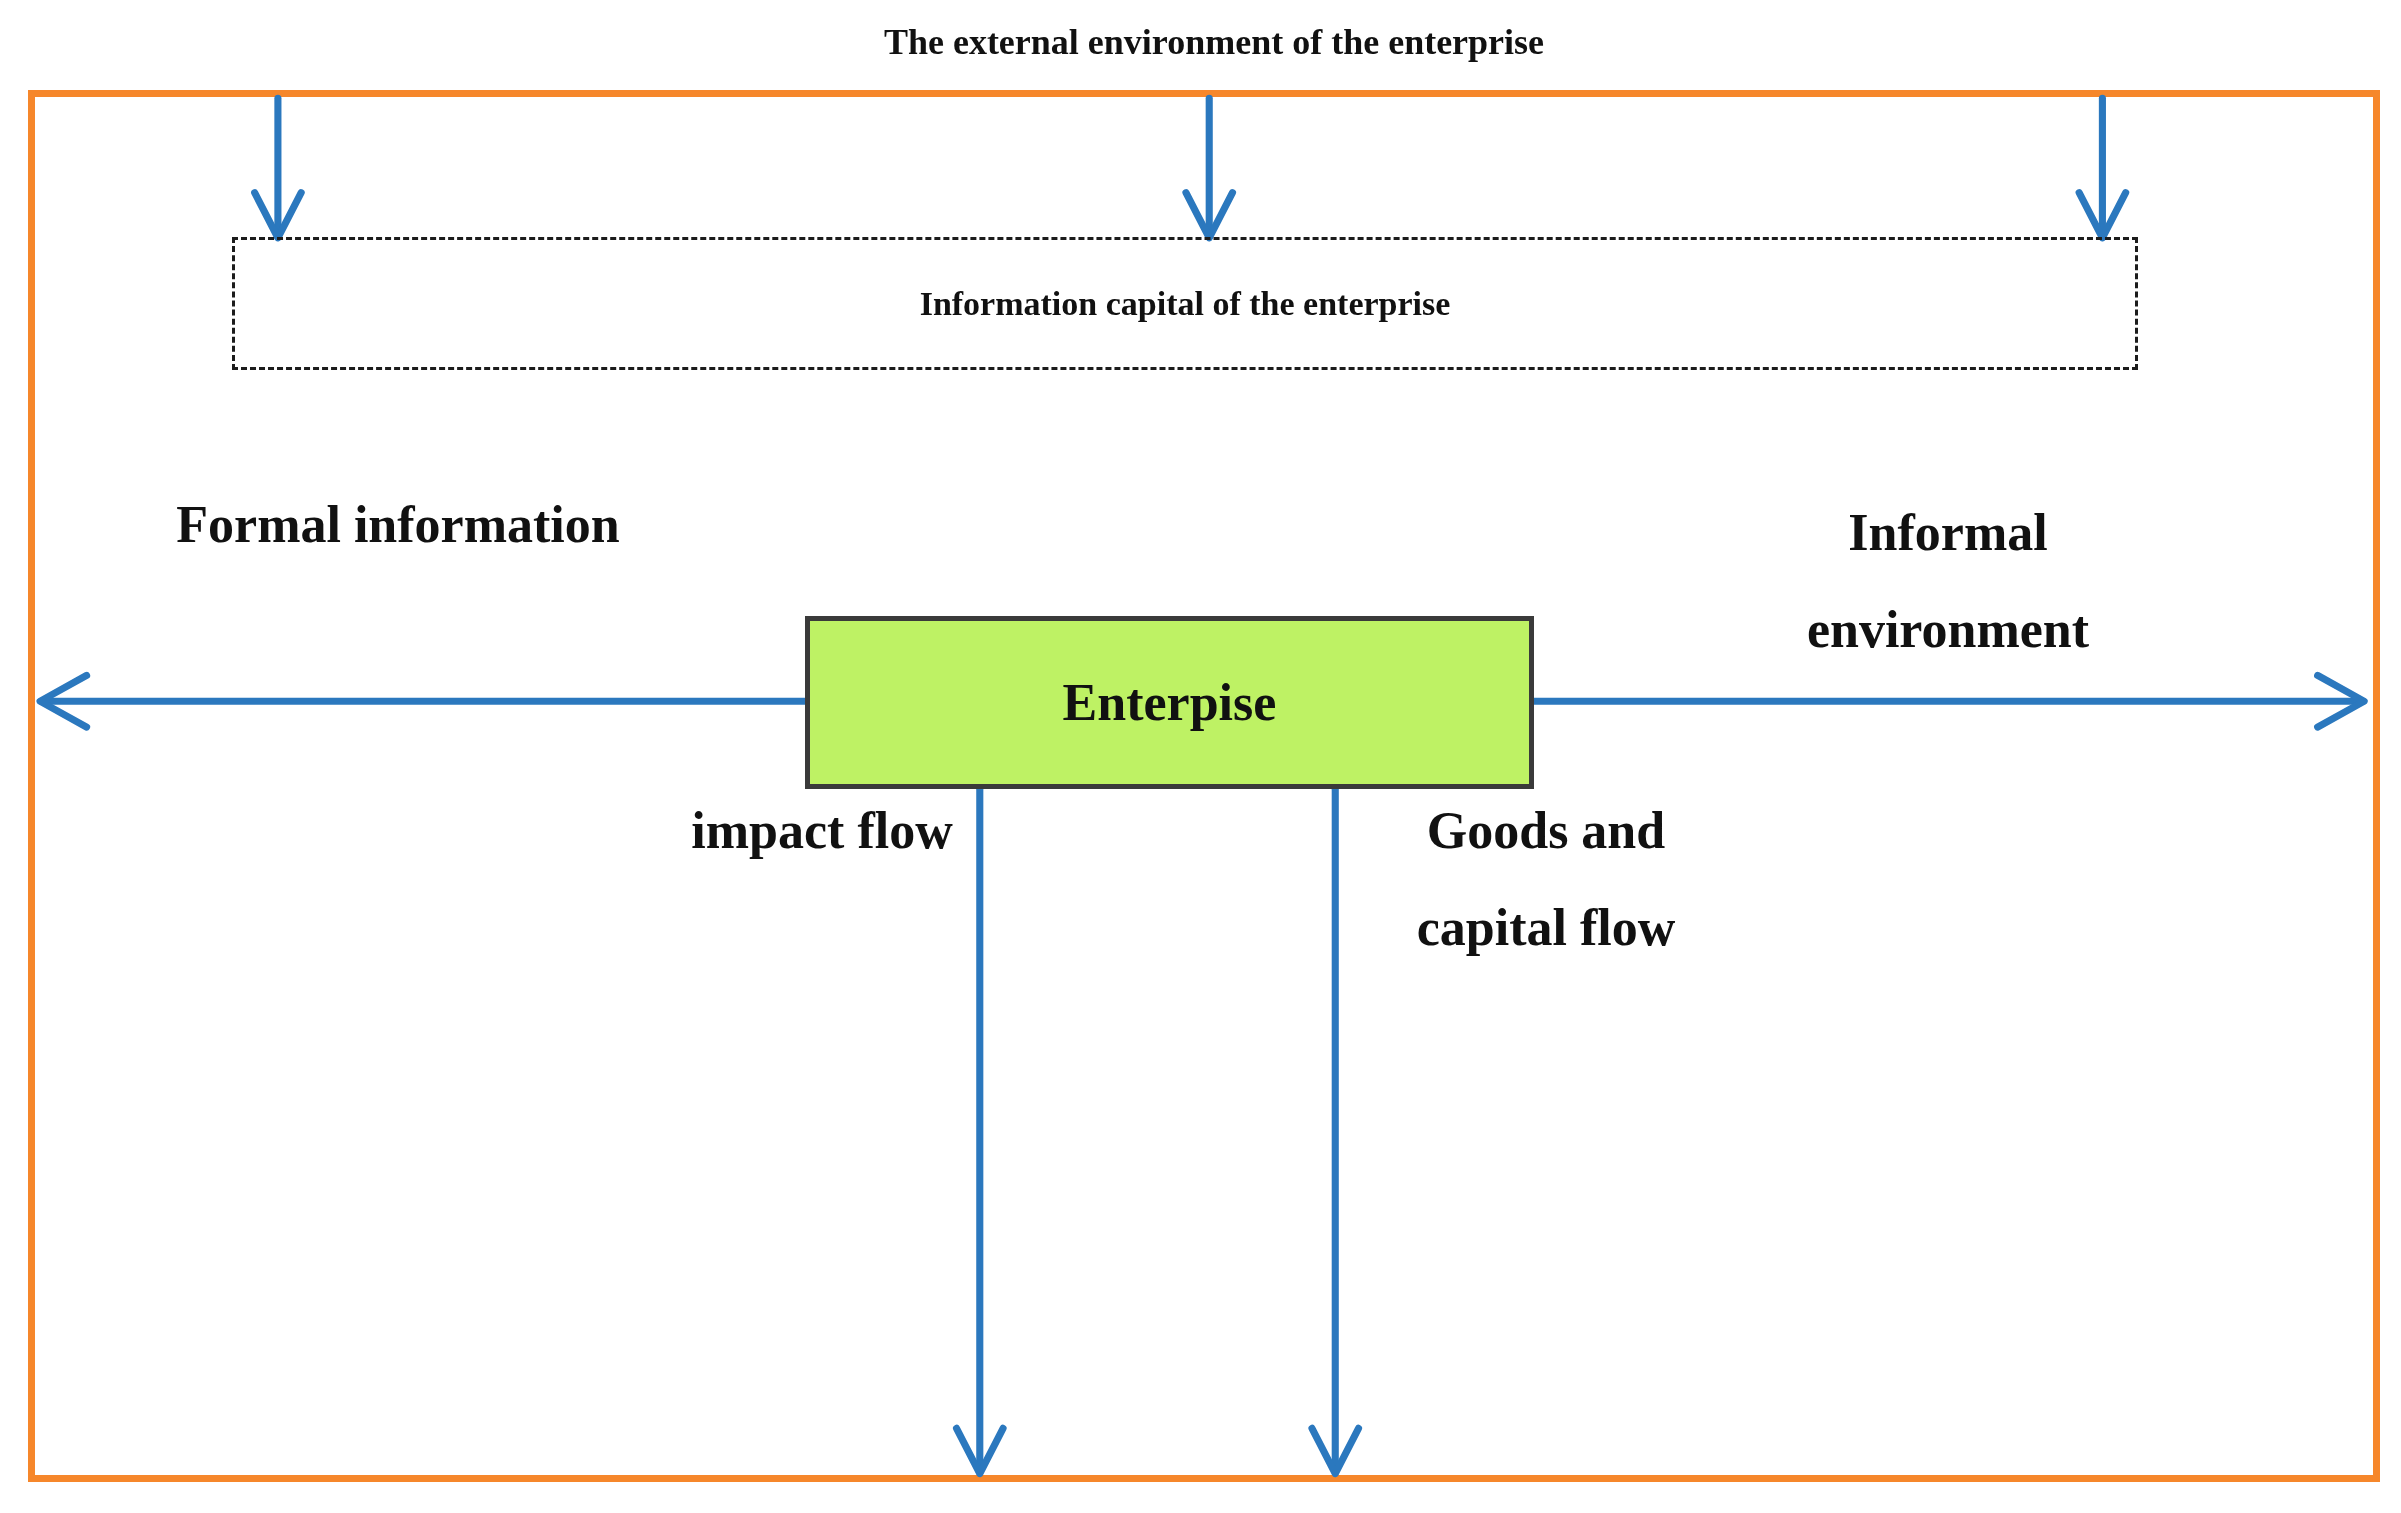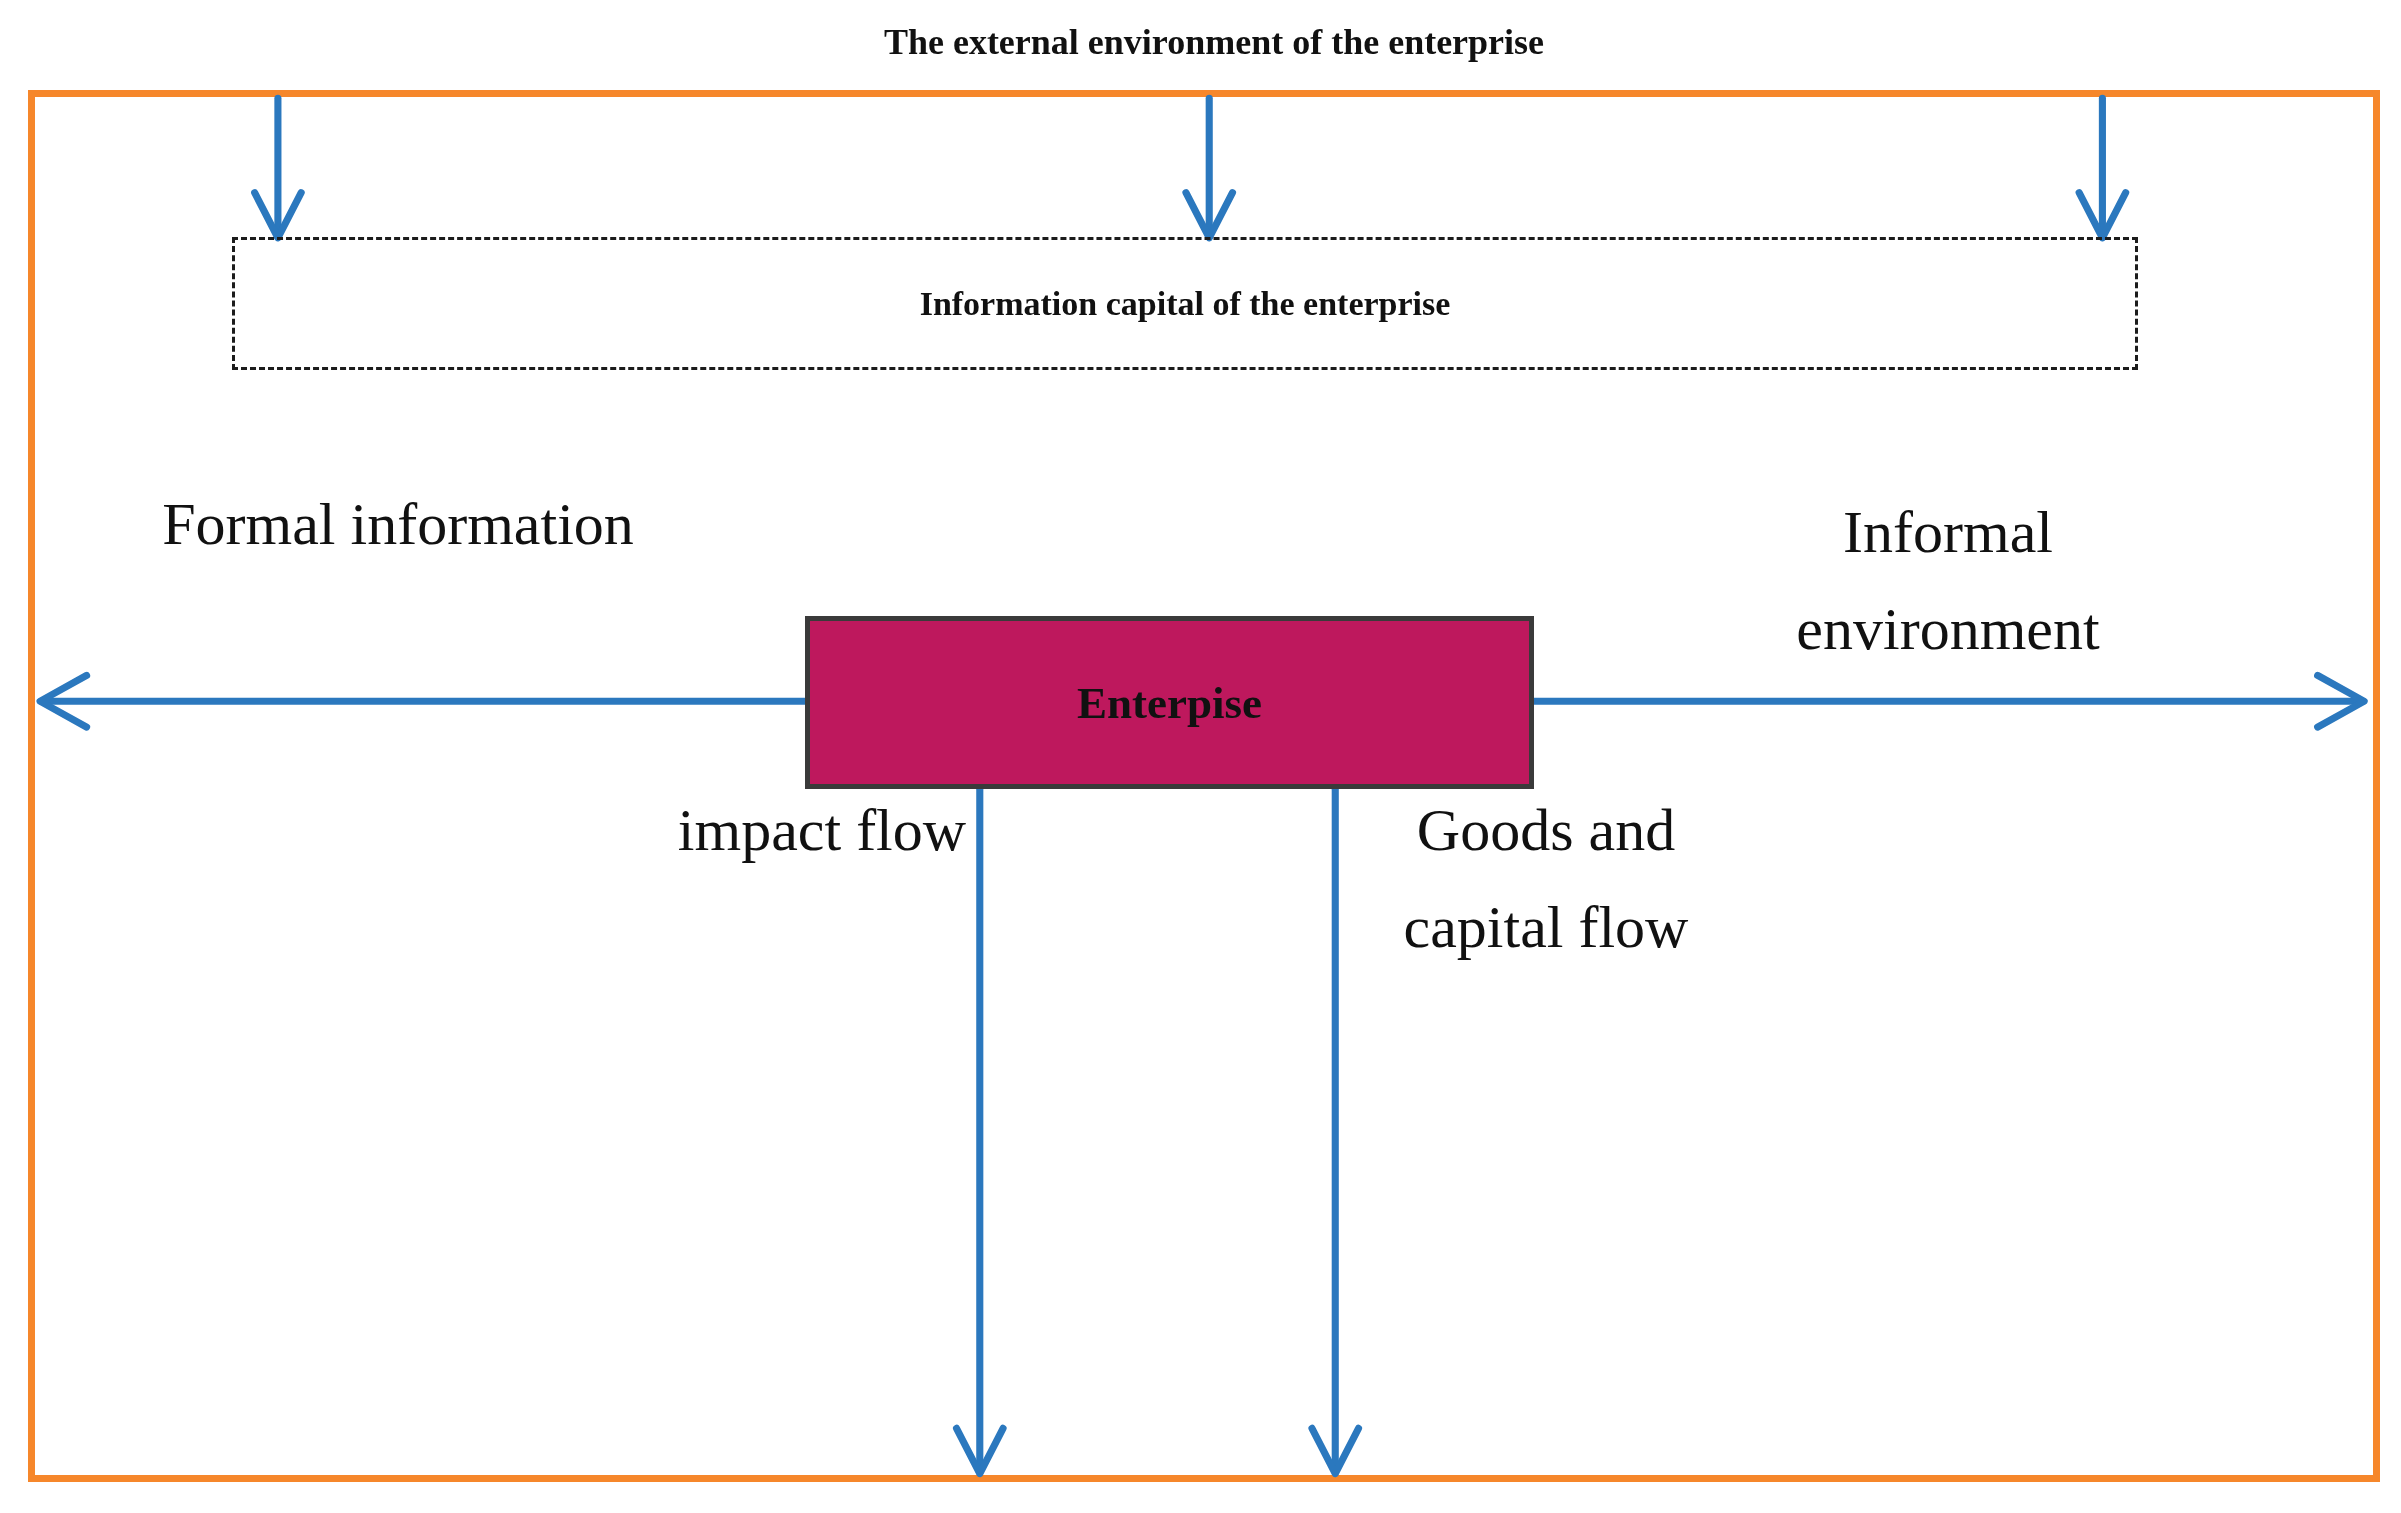--- a/index.html
+++ b/index.html
@@ -27,27 +27,27 @@
   .dashed-box{
     position:absolute;left:232px;top:237px;width:1906px;height:133px;
     border:3.2px dashed var(--dashed-border,#1C1C1C);
     box-sizing:border-box;background:transparent;
     display:flex;align-items:center;justify-content:center;
     font-size:34px;font-weight:bold;
   }
   .enterprise-box{
     position:absolute;left:805px;top:616px;width:729px;height:173px;
     border:5.2px solid var(--box-border-dark,#3A3A3A);
-    box-sizing:border-box;background:#be185d;
+    box-sizing:border-box;background:#bef264;
     display:flex;align-items:center;justify-content:center;
-    font-size:45px;font-weight:bold;
+    font-size:52px;font-weight:bold;
   }
   .flow-label{
     position:absolute;text-align:center;
-    font-size:60px;line-height:97px;font-weight:normal;
+    font-size:52px;line-height:97px;font-weight:bold;
   }
   .flow-label span{display:block;}
   .lbl-formal{left:107px;top:476px;width:582px;}
   .lbl-informal{left:1722px;top:484px;width:452px;}
   .lbl-physical{left:596px;top:782px;width:452px;}
   .lbl-goods{left:1320px;top:782px;width:452px;}
 </style>
 </head>
 <body>
 

